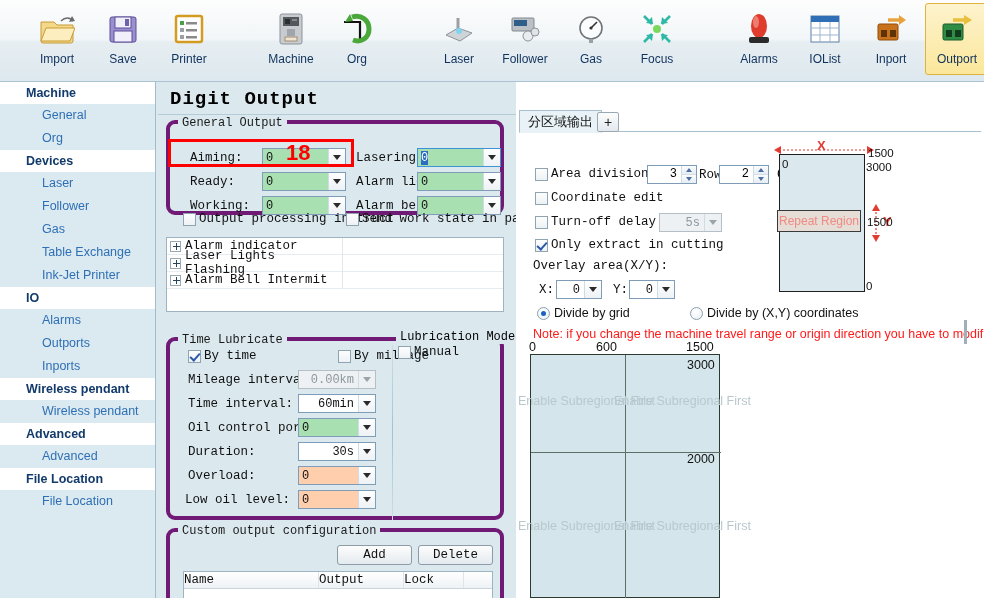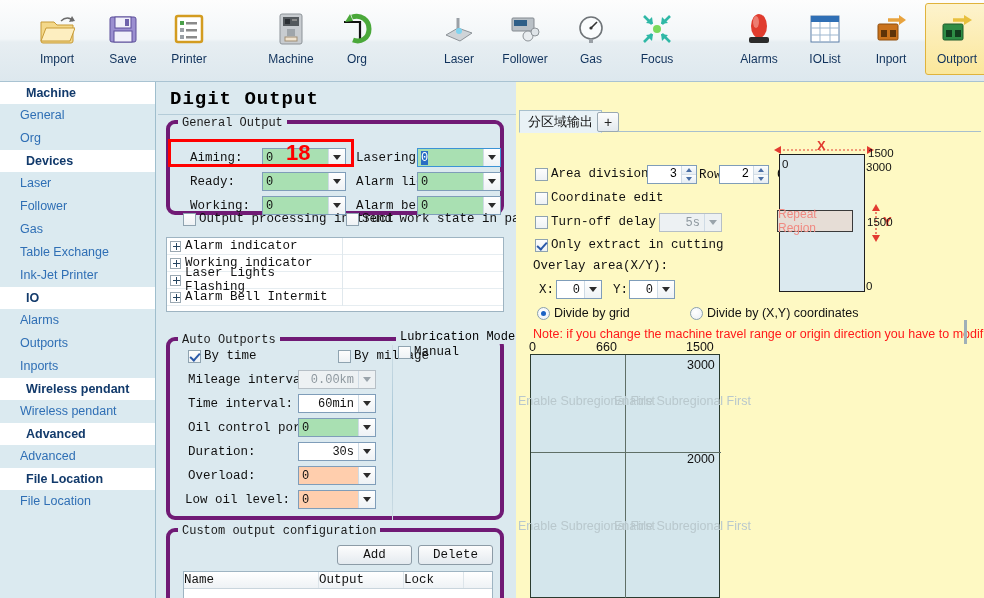--- a/index.html
+++ b/index.html
@@ -35,21 +35,21 @@
 
   
   #sidebar {
     position:absolute; left:0; top:82px; width:156px; height:516px;
     background:#dbeaf0; border-right:1px solid #9fbecd; overflow:hidden;
   }
   .sb-head {
     background:#ffffff; color:#123a6b; font-weight:bold; font-size:12.5px;
     padding:4px 0 4px 26px; height:22px; line-height:14px;
   }
-  .sb-item { color:#2f6fb5; font-size:12.5px; padding:4px 0 4px 20px; height:23px; line-height:15px; cursor:default;}
+  .sb-item { color:#2f6fb5; font-size:12.5px; padding:4px 0 4px 42px; height:23px; line-height:15px; cursor:default;}
 
   
   #main { position:absolute; left:156px; top:82px; width:828px; height:516px; background:#dbe9ef; }
   #pagetitle {
     font-family:"Liberation Mono", monospace; font-size:19px; font-weight:bold;
     color:#000; padding:6px 0 4px 14px; letter-spacing:1px;
   }
   #titlerule { height:1px; background:#b4ccd8; margin:0 2px; }
 
   
@@ -121,21 +121,21 @@
   .btn { position:absolute; height:20px; border:1px solid #8c9ba6; border-radius:3px;
          background:linear-gradient(to bottom,#fdfdfd,#e4eaef); display:flex;align-items:center;justify-content:center;
          font-family:"Liberation Mono",monospace; font-size:12.5px; color:#111; cursor:default; }
 
   
   .thead { display:flex; height:17px; background:linear-gradient(to bottom,#ffffff,#eef2f5); border-bottom:1px solid #c9d5dd; }
   .thead div { font-family:"Liberation Mono",monospace; font-size:12.5px; color:#111; text-align:left; line-height:16px;
                border-right:1px solid #dde5ea; }
 
   
-  #rpanel { position:absolute; left:516px; top:82px; width:468px; height:516px; background:#fef9c3; }
+  #rpanel { position:absolute; left:516px; top:82px; width:468px; height:516px; background:#ffffff; }
   .tabstrip { position:absolute; left:3px; top:28px; width:462px; height:22px; border-bottom:1px solid #a8c0cd; }
   .tab { position:absolute; left:0; top:0; height:23px; padding:2px 8px 0 8px;
          background:#e9f2f6; border:1px solid #a8c0cd; border-bottom:1px solid #e9f2f6;
          font-size:13px; color:#111; }
   .tabplus { position:absolute; left:78px; top:2px; width:22px; height:20px;
              border:1px solid #99a8b2; border-radius:2px;
              background:linear-gradient(to bottom,#fdfdfd,#e3e9ee);
              display:flex;align-items:center;justify-content:center; font-size:14px; color:#222; }
 
   .note { position:absolute; color:#ff1a1a; font-size:12.5px; white-space:nowrap; }
@@ -464,40 +464,34 @@
 
   <div class="listbox" style="left:10px; top:155px; width:338px; height:75px;">
     <div class="trow">
       <span class="plus"></span>
       <span class="nm">Alarm indicator</span>
       <span class="sep"></span>
         <span class="c2"></span>
     </div>
     <div class="trow">
       <span class="plus"></span>
-      <span class="nm">Working indicator</span>
-      <span class="sep"></span>
-        <span class="c2"></span>
-    </div>
-    <div class="trow">
-      <span class="plus"></span>
       <span class="nm">Laser Lights Flashing</span>
       <span class="sep"></span>
         <span class="c2"></span>
     </div>
     <div class="trow">
       <span class="plus"></span>
       <span class="nm">Alarm Bell Intermit</span>
       <span class="sep"></span>
         <span class="c2"></span>
     </div>
   </div>
 
   <div class="gbox" style="left:10px; top:255px; width:338px; height:183px;">
-    <div class="gtitle">Auto Outports</div>
+    <div class="gtitle">Time Lubricate</div>
 
     <div class="chk checked" style="left:18px; top:8px;">
       <span class="box"></span>
       <span class="txt">By time</span>
     </div>
     <div class="chk" style="left:120px; top:8px;padding-left:48px;">
       <span class="box"></span>
       <span class="txt">By mileage</span>
     </div>
 
@@ -654,21 +648,21 @@
     <span class="txt">Divide by grid</span>
   </div>
   <div class="radio" style="left:174px; top:224px;">
     <span class="dot"></span>
     <span class="txt">Divide by (X,Y) coordinates</span>
   </div>
 
   <div class="note" style="left:17px; top:245px;">Note: if you change the machine travel range or origin direction you have to modif</div>
 
   <div id="preview" style="left:263px; top:72px; width:86px; height:138px;"></div>
-  <div id="repeatband" style="left:261px; top:128px; width:76px; height:22px;">
+  <div id="repeatband" style="left:261px; top:128px; width:84px; height:22px;">
     <span>Repeat Region</span>
   </div>
 
   <svg style="position:absolute;left:258px;top:62px;width:100px;height:12px;">
     <line x1="5" y1="6" x2="95" y2="6" stroke="#e23b30" stroke-width="1.2" stroke-dasharray="2 2"></line>
     <path d="M0 6l7-4v8z" fill="#e23b30"></path>
       <path d="M100 6l-7-4v8z" fill="#e23b30"></path>
   </svg>
   <div class="redlbl" style="left:301px; top:56px;">X</div>
   <svg style="position:absolute;left:354px;top:122px;width:12px;height:38px;">
@@ -686,21 +680,21 @@
 
   <div id="biggrid" style="left:14px; top:272px; width:190px; height:244px;">
     <div class="gvline" style="left:94px; top:0; height:244px;"></div>
     <div class="ghline" style="left:0; top:97px; width:190px;"></div>
     <div class="gtext" style="left:-13px; top:39px;">Enable Subregional First</div>
     <div class="gtext" style="left:83px; top:39px;">Enable Subregional First</div>
     <div class="gtext" style="left:-13px; top:164px;">Enable Subregional First</div>
     <div class="gtext" style="left:83px; top:164px;">Enable Subregional First</div>
   </div>
   <div class="gnum" style="left:13px; top:258px;">0</div>
-  <div class="gnum" style="left:80px; top:258px;">660</div>
+  <div class="gnum" style="left:80px; top:258px;">600</div>
   <div class="gnum" style="left:170px; top:258px;">1500</div>
   <div class="gnum" style="left:171px; top:276px;">3000</div>
   <div class="gnum" style="left:171px; top:370px;">2000</div>
 
   <div class="vscroll" style="left:448px; top:238px; height:24px;"></div>
 </div>
 
 <div id="anno-box" style="left:168px; top:139px; width:186px; height:28px;"></div>
 <div id="anno-num" style="left:286px; top:140px;">18</div>
 

